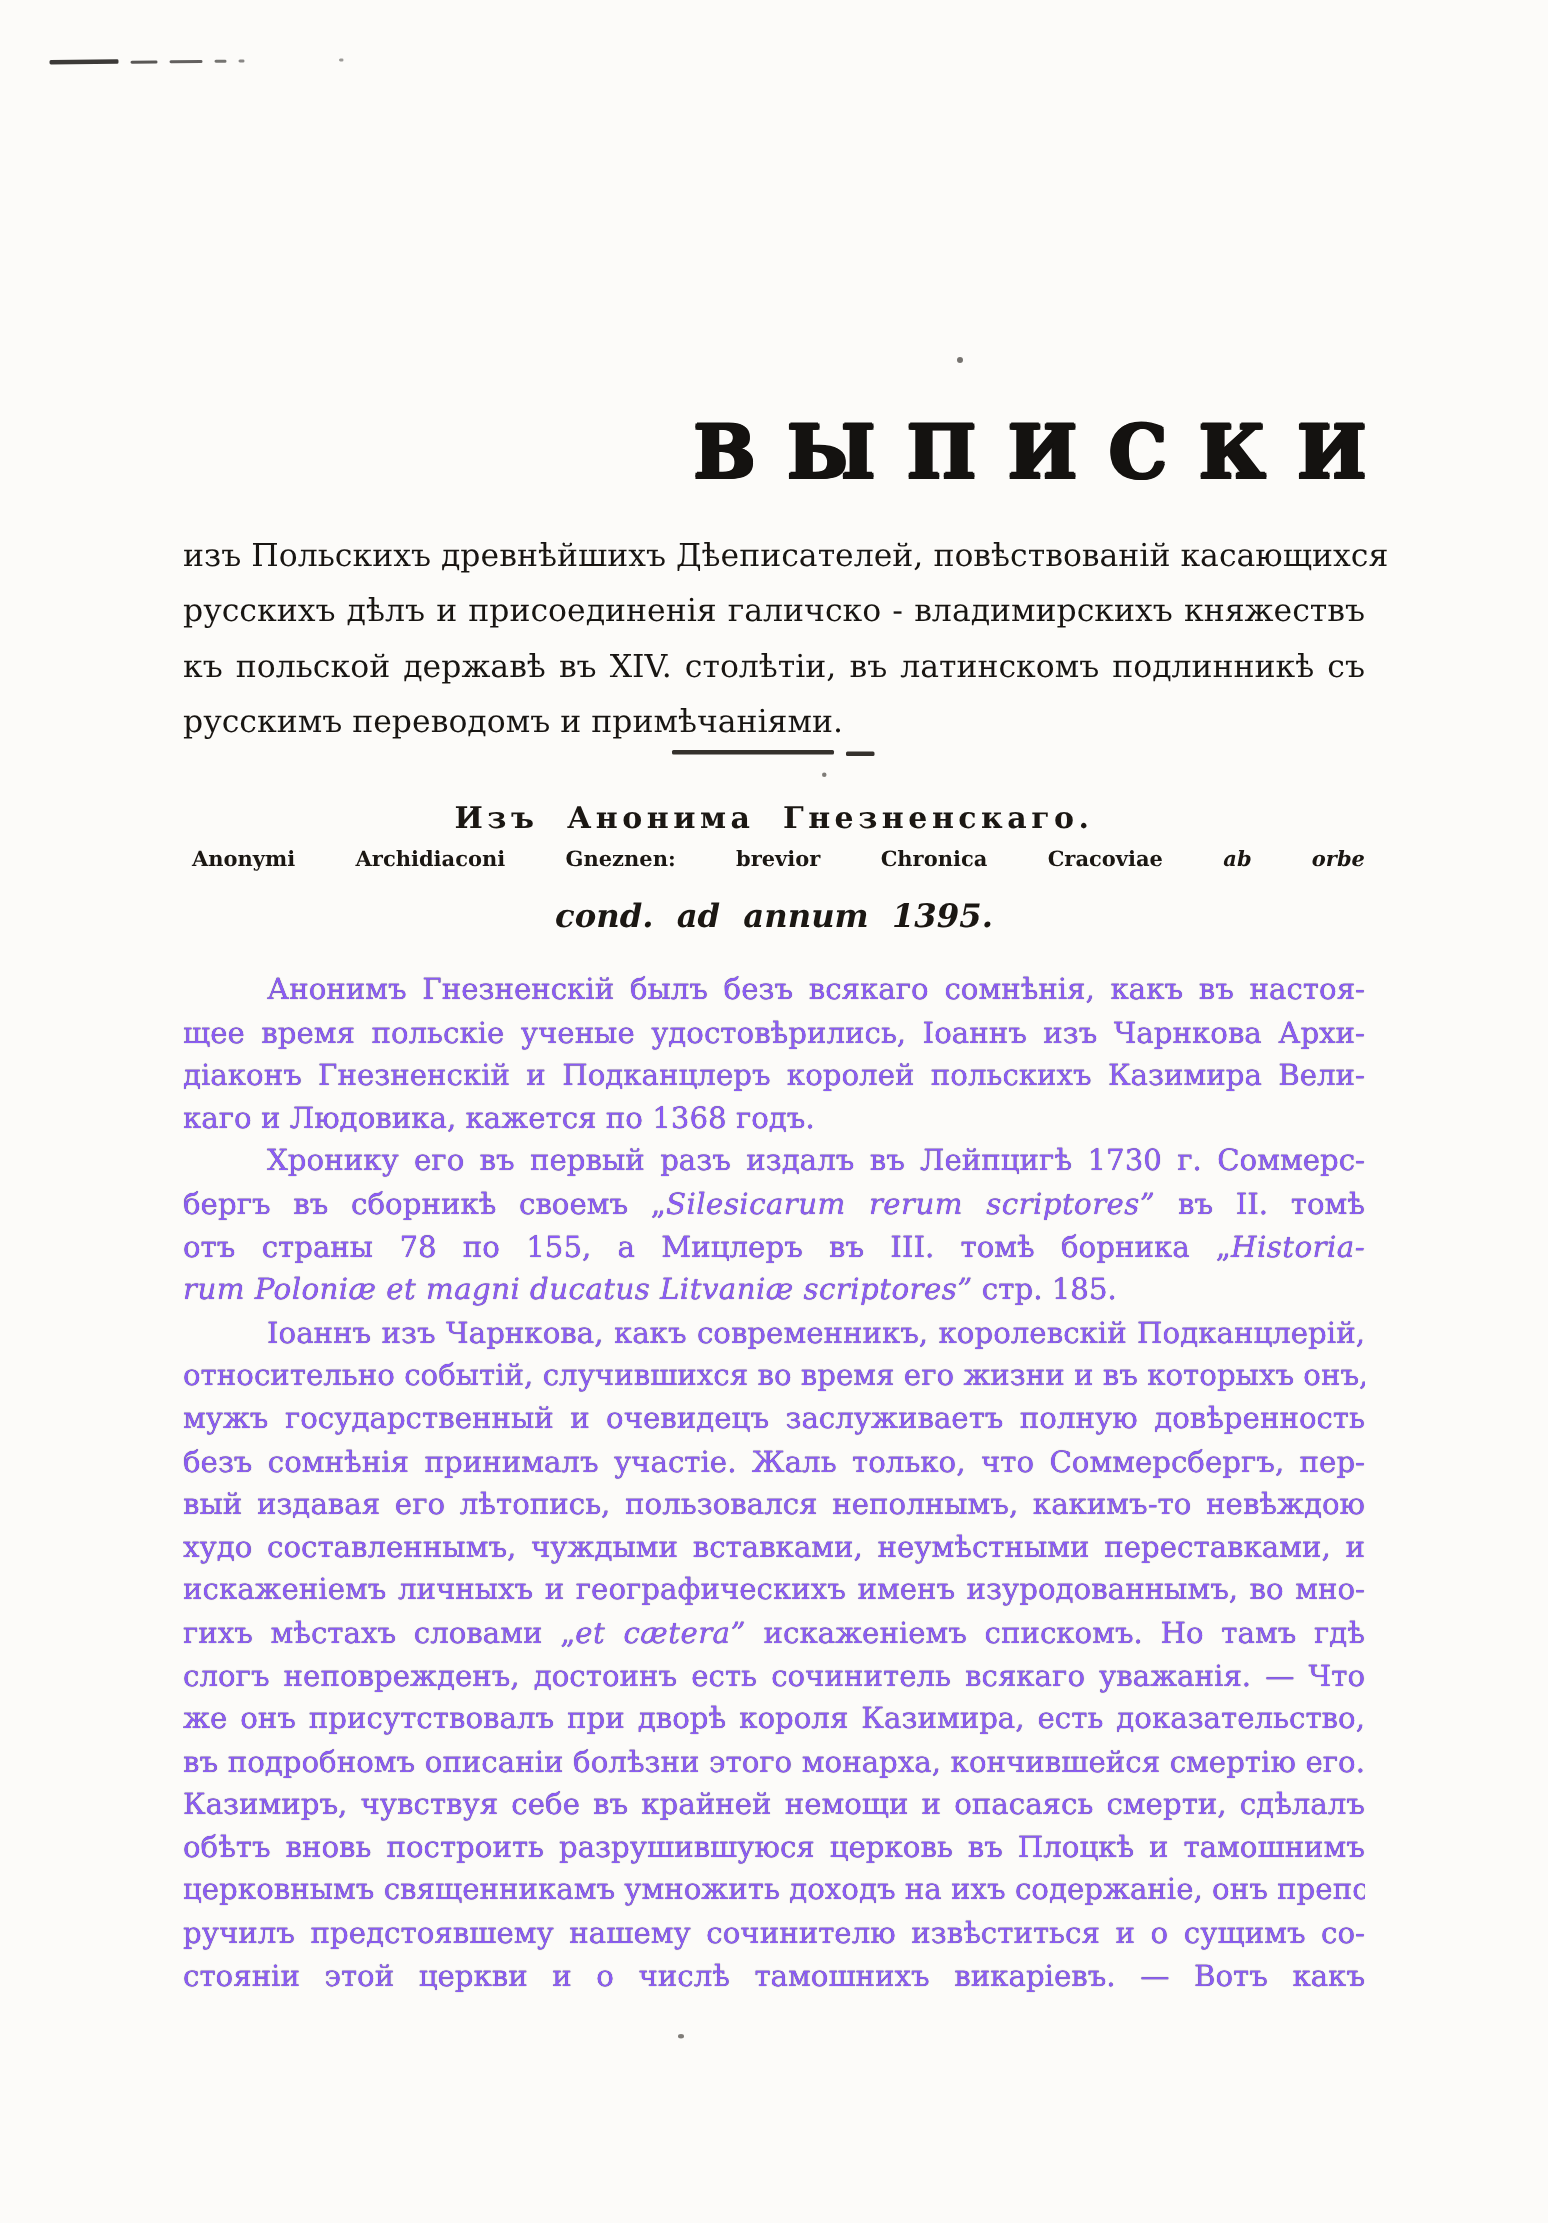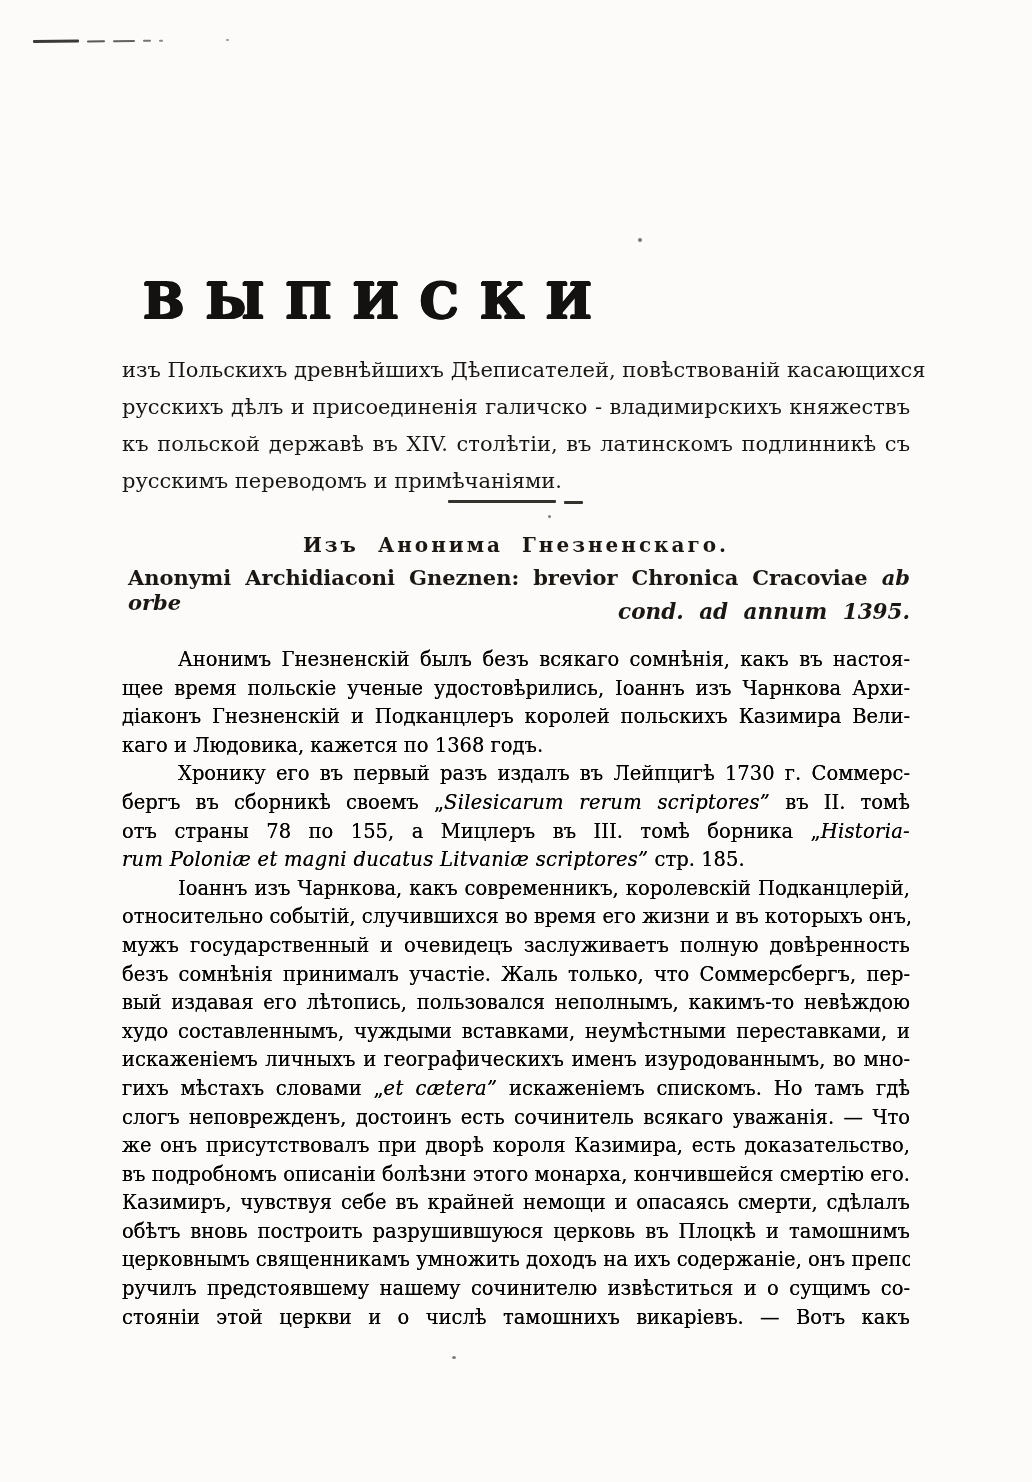--- a/index.html
+++ b/index.html
@@ -23,21 +23,21 @@
   .tl-marks i:nth-child(5){ width: 4px; height: 2px; opacity: .6; }
   .tl-marks i:nth-child(6){ width: 3px; height: 2px; opacity: .5; margin-left: 55px; }
   .speck { position: absolute; background: #4a4642; border-radius: 50%; }
   .speck.s1 { left: 638px; top: 238px; width: 4px; height: 4px; opacity: .75; }
   .speck.s2 { left: 452px; top: 1356px; width: 4px; height: 3px; opacity: .7; }
   .speck.s3 { left: 548px; top: 515px; width: 3px; height: 3px; opacity: .7; }
 
   
   .main-title {
     position: absolute; left: 122px; top: 272px; width: 810px;
-    text-align: left;
+    text-align: right;
     font-size: 49px; font-weight: bold;
     letter-spacing: 21px; text-indent: 21px;
     color: #141210;
     text-shadow: 1px 0 currentColor, -1px 0 currentColor, 0 1px currentColor,
                  0 -1px currentColor, 1px 1px currentColor, -1px 1px currentColor;
   }
 
   
   .subtitle {
     position: absolute; left: 122px; top: 352px; width: 788px;
@@ -52,37 +52,37 @@
 
   
   .rus-heading {
     position: absolute; left: 122px; top: 533px; width: 788px;
     text-align: center;
     font-size: 20px; font-weight: bold;
     letter-spacing: 3px; word-spacing: 9px;
   }
   .lat-heading-1 {
     position: absolute; left: 128px; top: 565px; width: 782px;
-    font-size: 21px; font-weight: bold;
+    font-size: 14px; font-weight: bold;
     text-align: justify; text-align-last: justify;
     word-spacing: 3px;
   }
   .lat-heading-2 {
     position: absolute; left: 122px; top: 599px; width: 788px;
-    text-align: right;
+    text-align: center;
     font-size: 21.5px; font-weight: bold; font-style: italic;
     word-spacing: 8px;
   }
   .ital { font-style: italic; }
 
   
   .bodytext {
     position: absolute; left: 122px; top: 646px; width: 788px;
     font-size: 19.5px;
-    color: #000000;
+    color: #8b5cf6;
     text-shadow: 0 0 0.5px rgba(20,16,12,.85);
   }
   .bodytext .tline { line-height: 28.6px; height: 28.6px; overflow: hidden; }
 
   
   .tline { text-align: justify; text-align-last: justify; white-space: nowrap; }
   .tline.last { text-align-last: left; }
   .tline.indent { text-indent: 56px; }
   .tline .lat { letter-spacing: 0.3px; font-style: italic; }
 </style>

